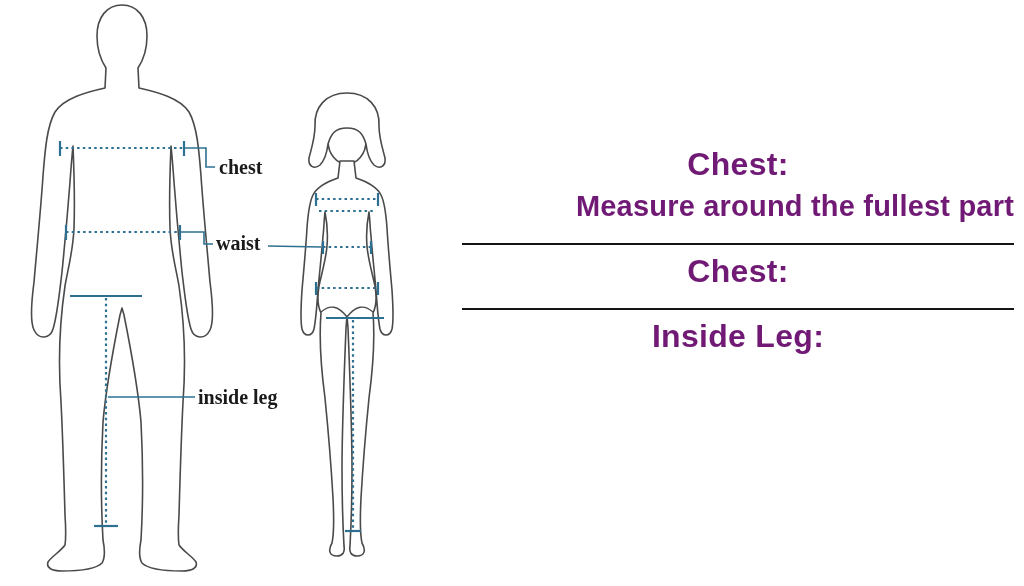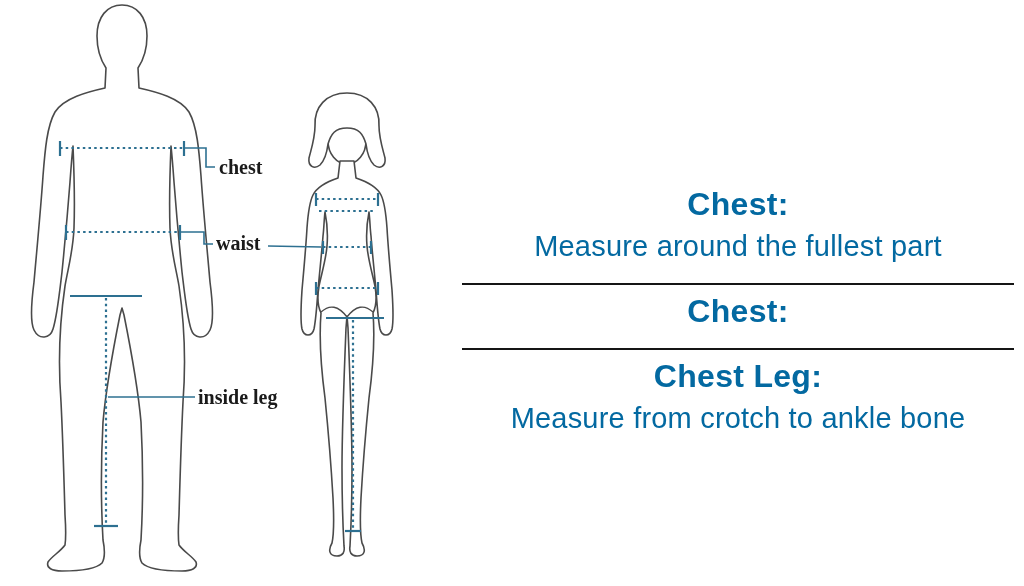--- a/index.html
+++ b/index.html
@@ -16,25 +16,25 @@
   .outline{fill:#ffffff;stroke:var(--outline);stroke-width:1.6;stroke-linejoin:round;stroke-linecap:round;}
   .thin{fill:none;stroke:var(--outline);stroke-width:1.3;}
   .measure line,.measure polyline{stroke:var(--measure);fill:none;stroke-linecap:butt;}
   .measure .dotted{stroke-width:2.2;stroke-dasharray:2.5 3.2;}
   .measure .tick{stroke-width:2.2;}
   .measure .connector{stroke-width:1.6;}
   .labels text{
     font-family:"Liberation Serif",serif;font-weight:bold;font-size:20px;fill:var(--label);
   }
   .panel{
-    position:absolute;left:462px;top:138px;width:552px;text-align:center;color:#0369a1;margin-top:40px;
+    position:absolute;left:462px;top:138px;width:552px;text-align:center;color:#701a75;
   }
   .section{padding:8px 0 18px;}
   .section h2{margin:0;font-size:32px;font-weight:700;letter-spacing:.3px;line-height:1.15;}
-  .section p{margin:5px 0 0;font-size:29px;font-weight:400;letter-spacing:.2px;line-height:1.3;}
+  .section p{margin:5px 0 0;font-size:29px;font-weight:700;letter-spacing:.2px;line-height:1.3;text-align:right;}
   .divider{border-top:2px solid #151515;width:100%;height:0;}
 </style>
 </head>
 <body>
 
 <div class="canvas">
 
   <svg class="diagram" width="460" height="586" viewBox="0 0 460 586" xmlns="http://www.w3.org/2000/svg">
 
     <g>
@@ -195,18 +195,17 @@
     <div class="section">
       <h2>Chest:</h2>
       <p>Measure around the fullest part</p>
     </div>
     <div class="divider"></div>
     <div class="section">
       <h2>Chest:</h2>
     </div>
     <div class="divider"></div>
     <div class="section">
-      <h2>Chest Leg:</h2>
-      <p>Measure from crotch to ankle bone</p>
+      <h2>Inside Leg:</h2>
     </div>
   </div>
 
 </div>
 
 </body></html>

